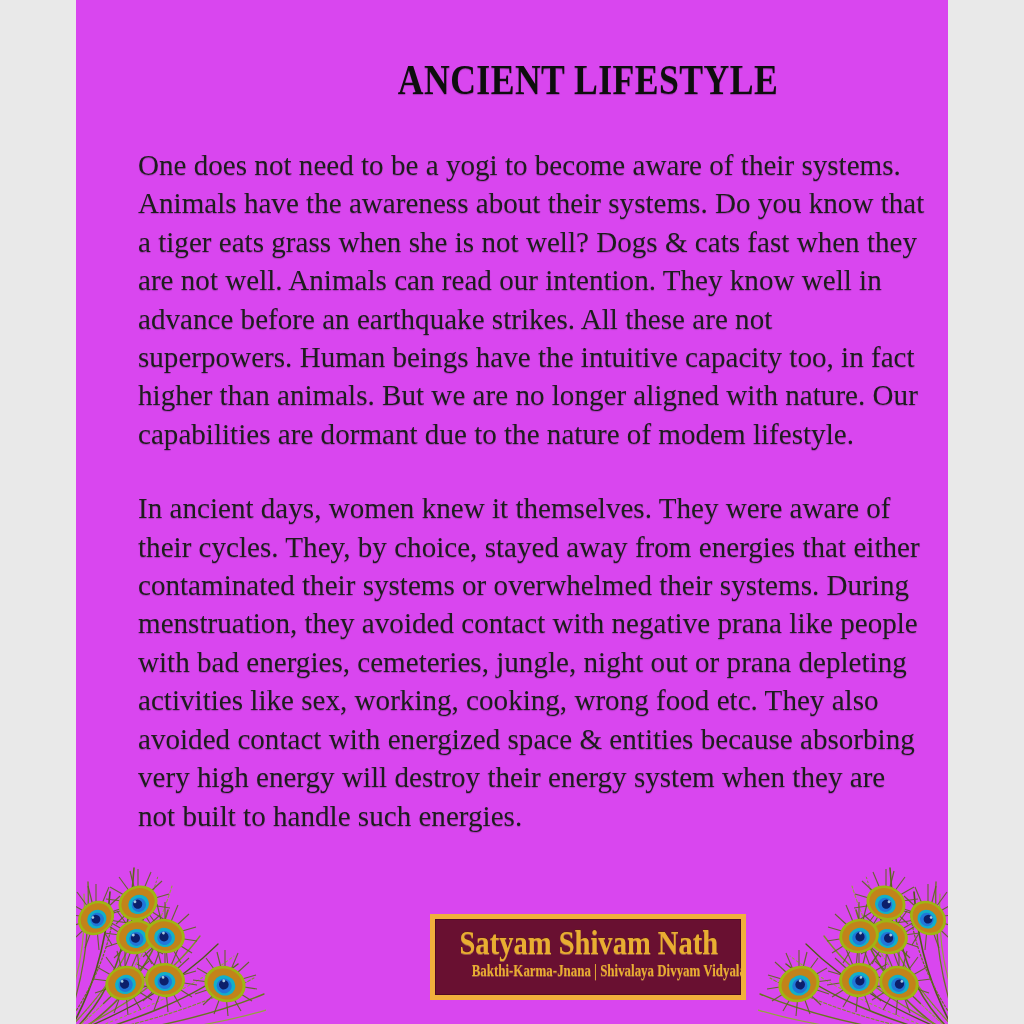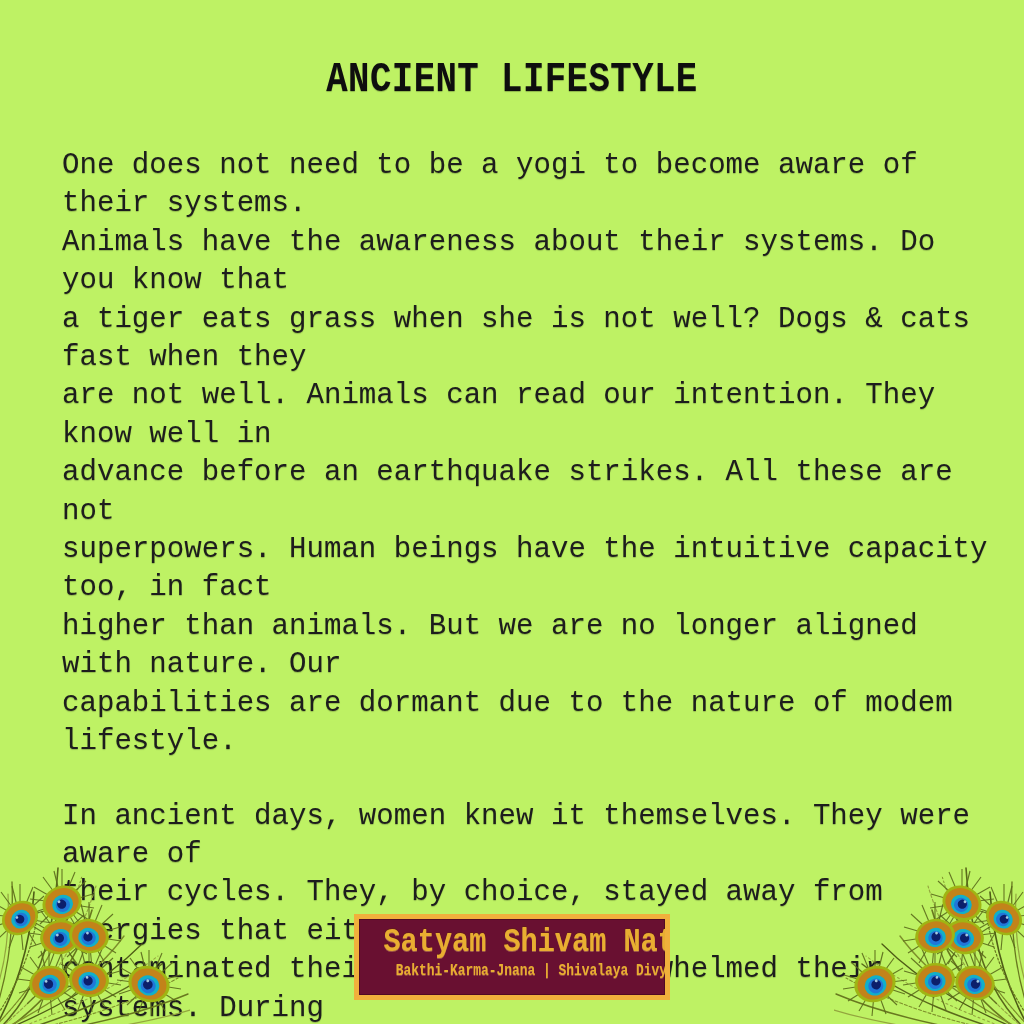--- a/index.html
+++ b/index.html
@@ -1,19 +1,19 @@
 <!DOCTYPE html>
 <html><head>
 <meta charset="utf-8">
 <style>
   html,body { margin:0; padding:0; background:#e9e9e9; }
   .canvas {
-    position:relative; width:1024px; height:1024px; margin:0 auto;
-    background:#bef264; overflow:hidden;
-    font-family:Liberation Mono, monospace;
+    position:relative; width:872px; height:1024px; margin:0 auto;
+    background:#d946ef; overflow:hidden;
+    font-family:Liberation Serif, serif;
   }
   .page-title {
     position:absolute; top:58px; left:0; width:1024px; margin:0;
     text-align:center; font-size:42px; line-height:44px; font-weight:700;
     color:#0e0e0e; letter-spacing:0.5px;
     transform:scaleX(0.85);
     text-shadow:0 1px 1px rgba(0,0,0,0.25);
   }
   .article-body {
     position:absolute; left:62px; top:146px; width:960px;

